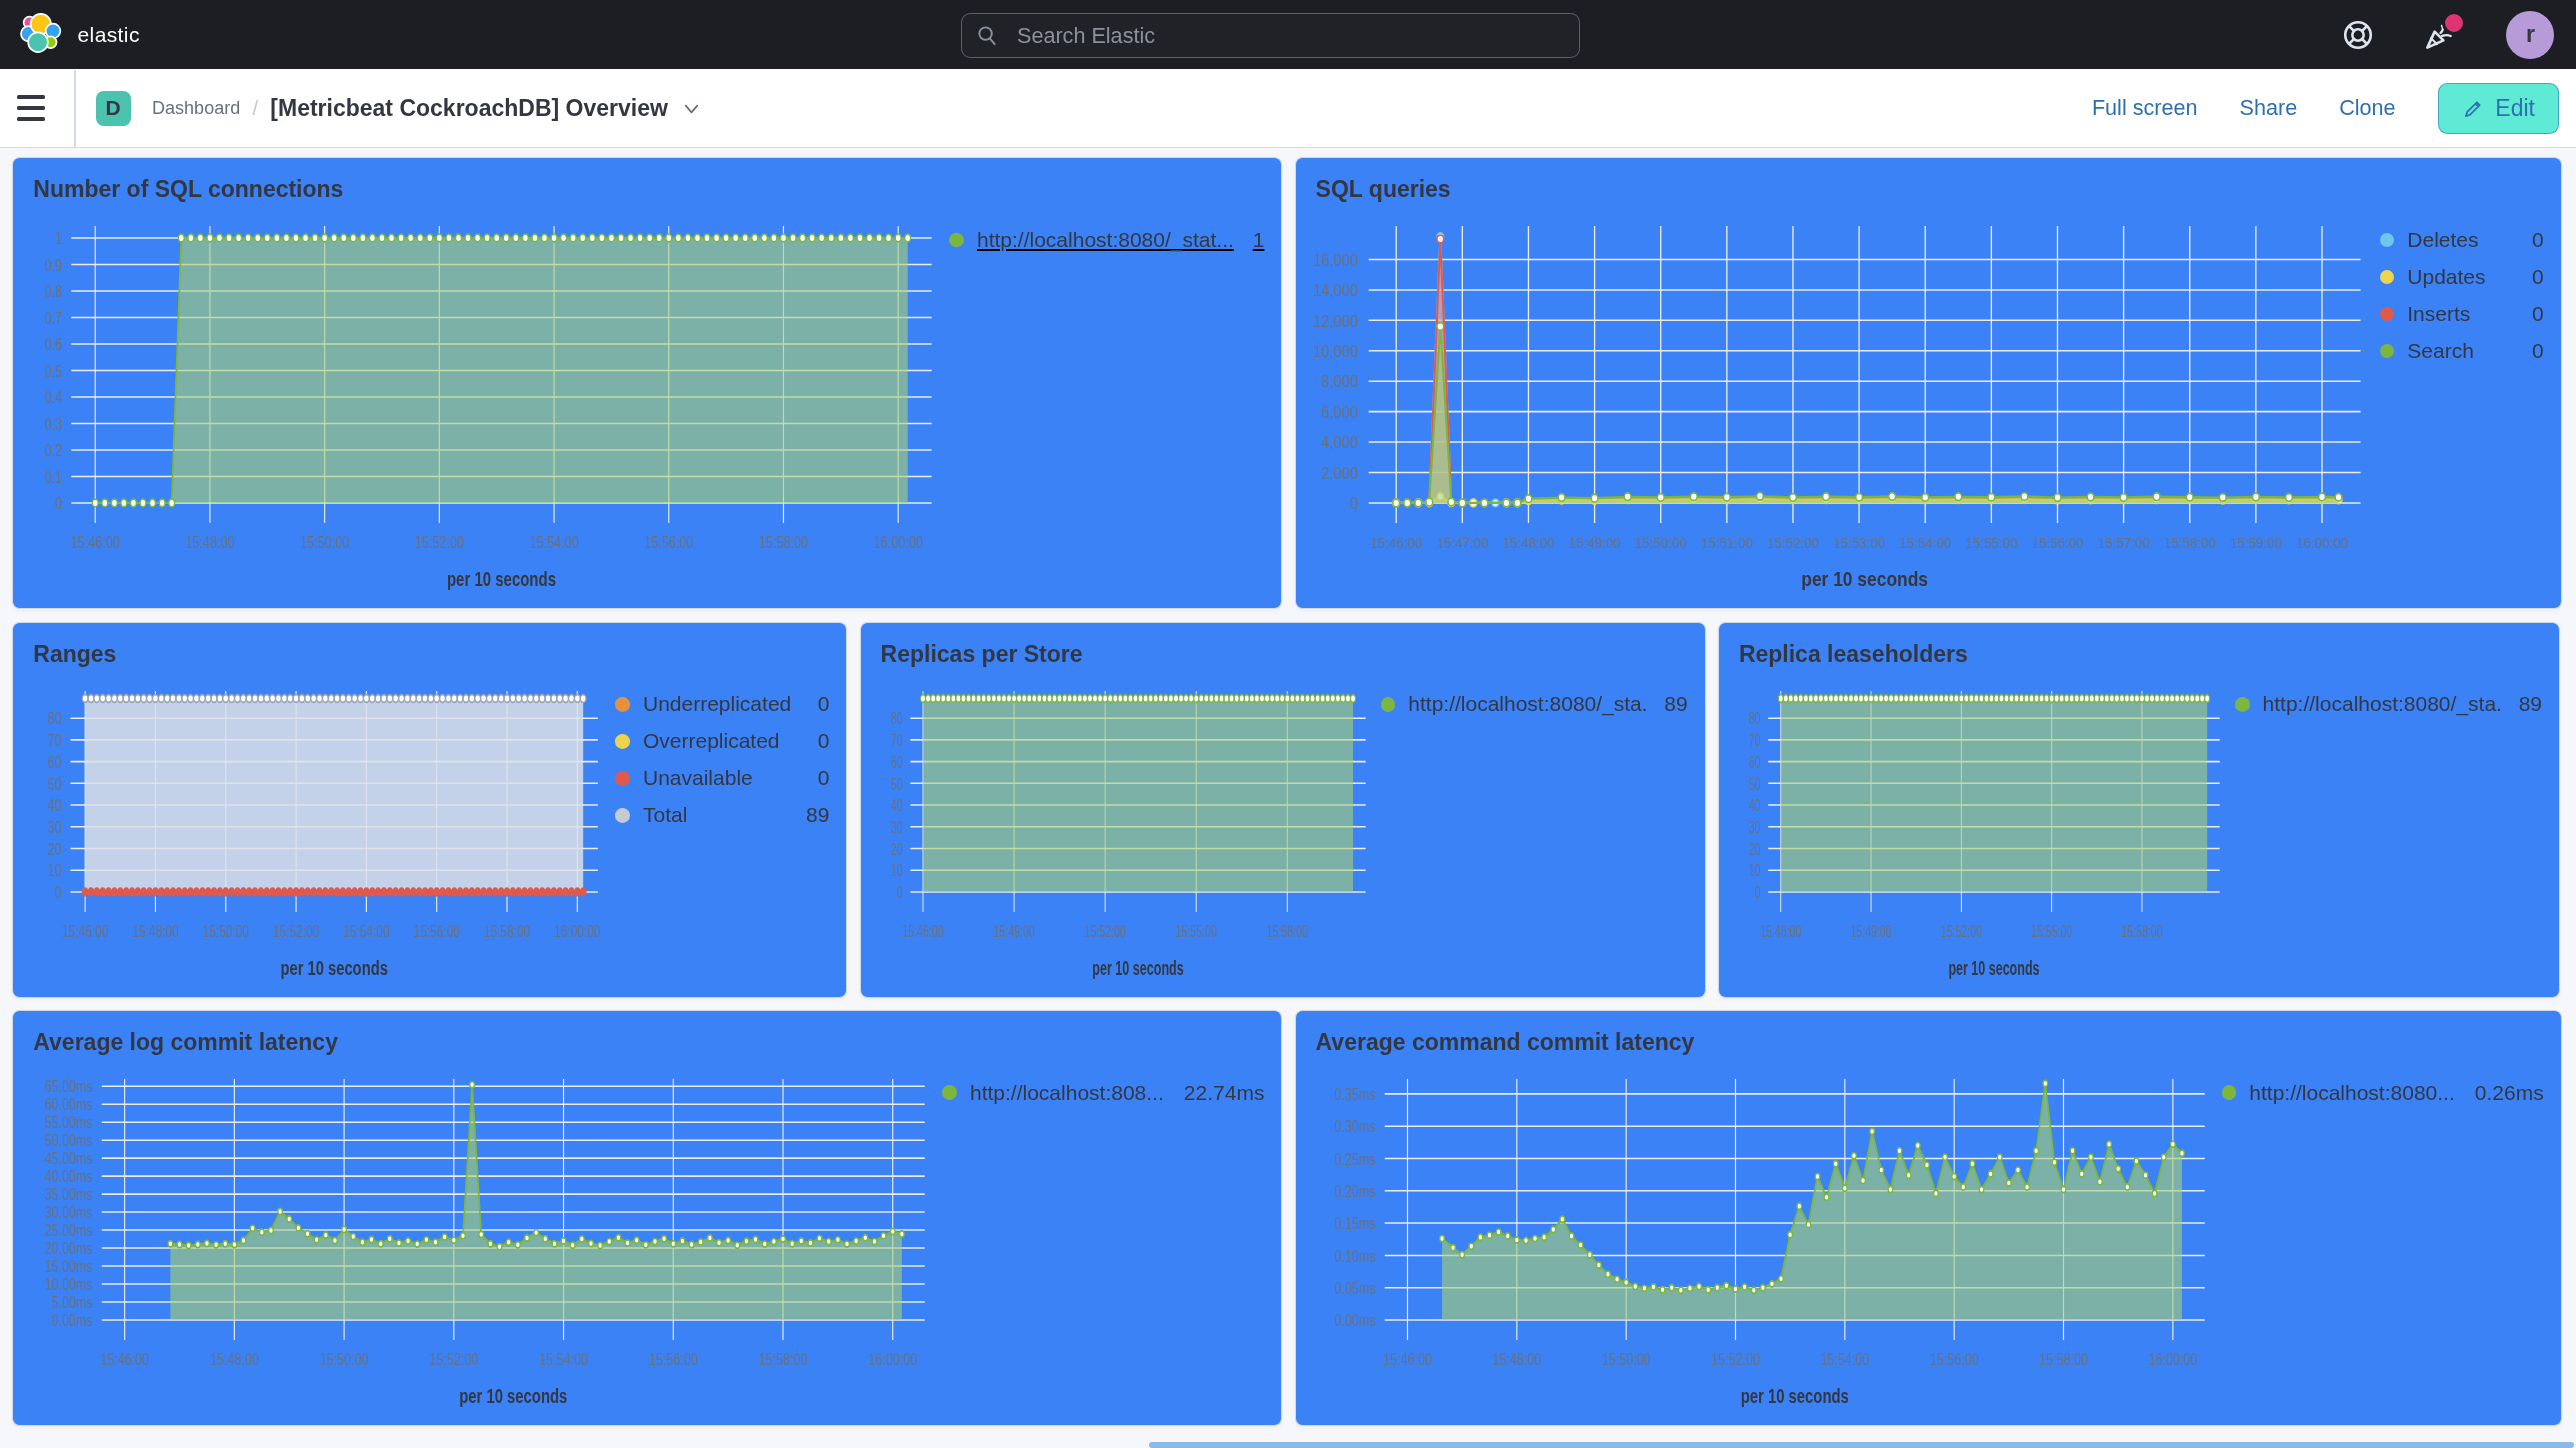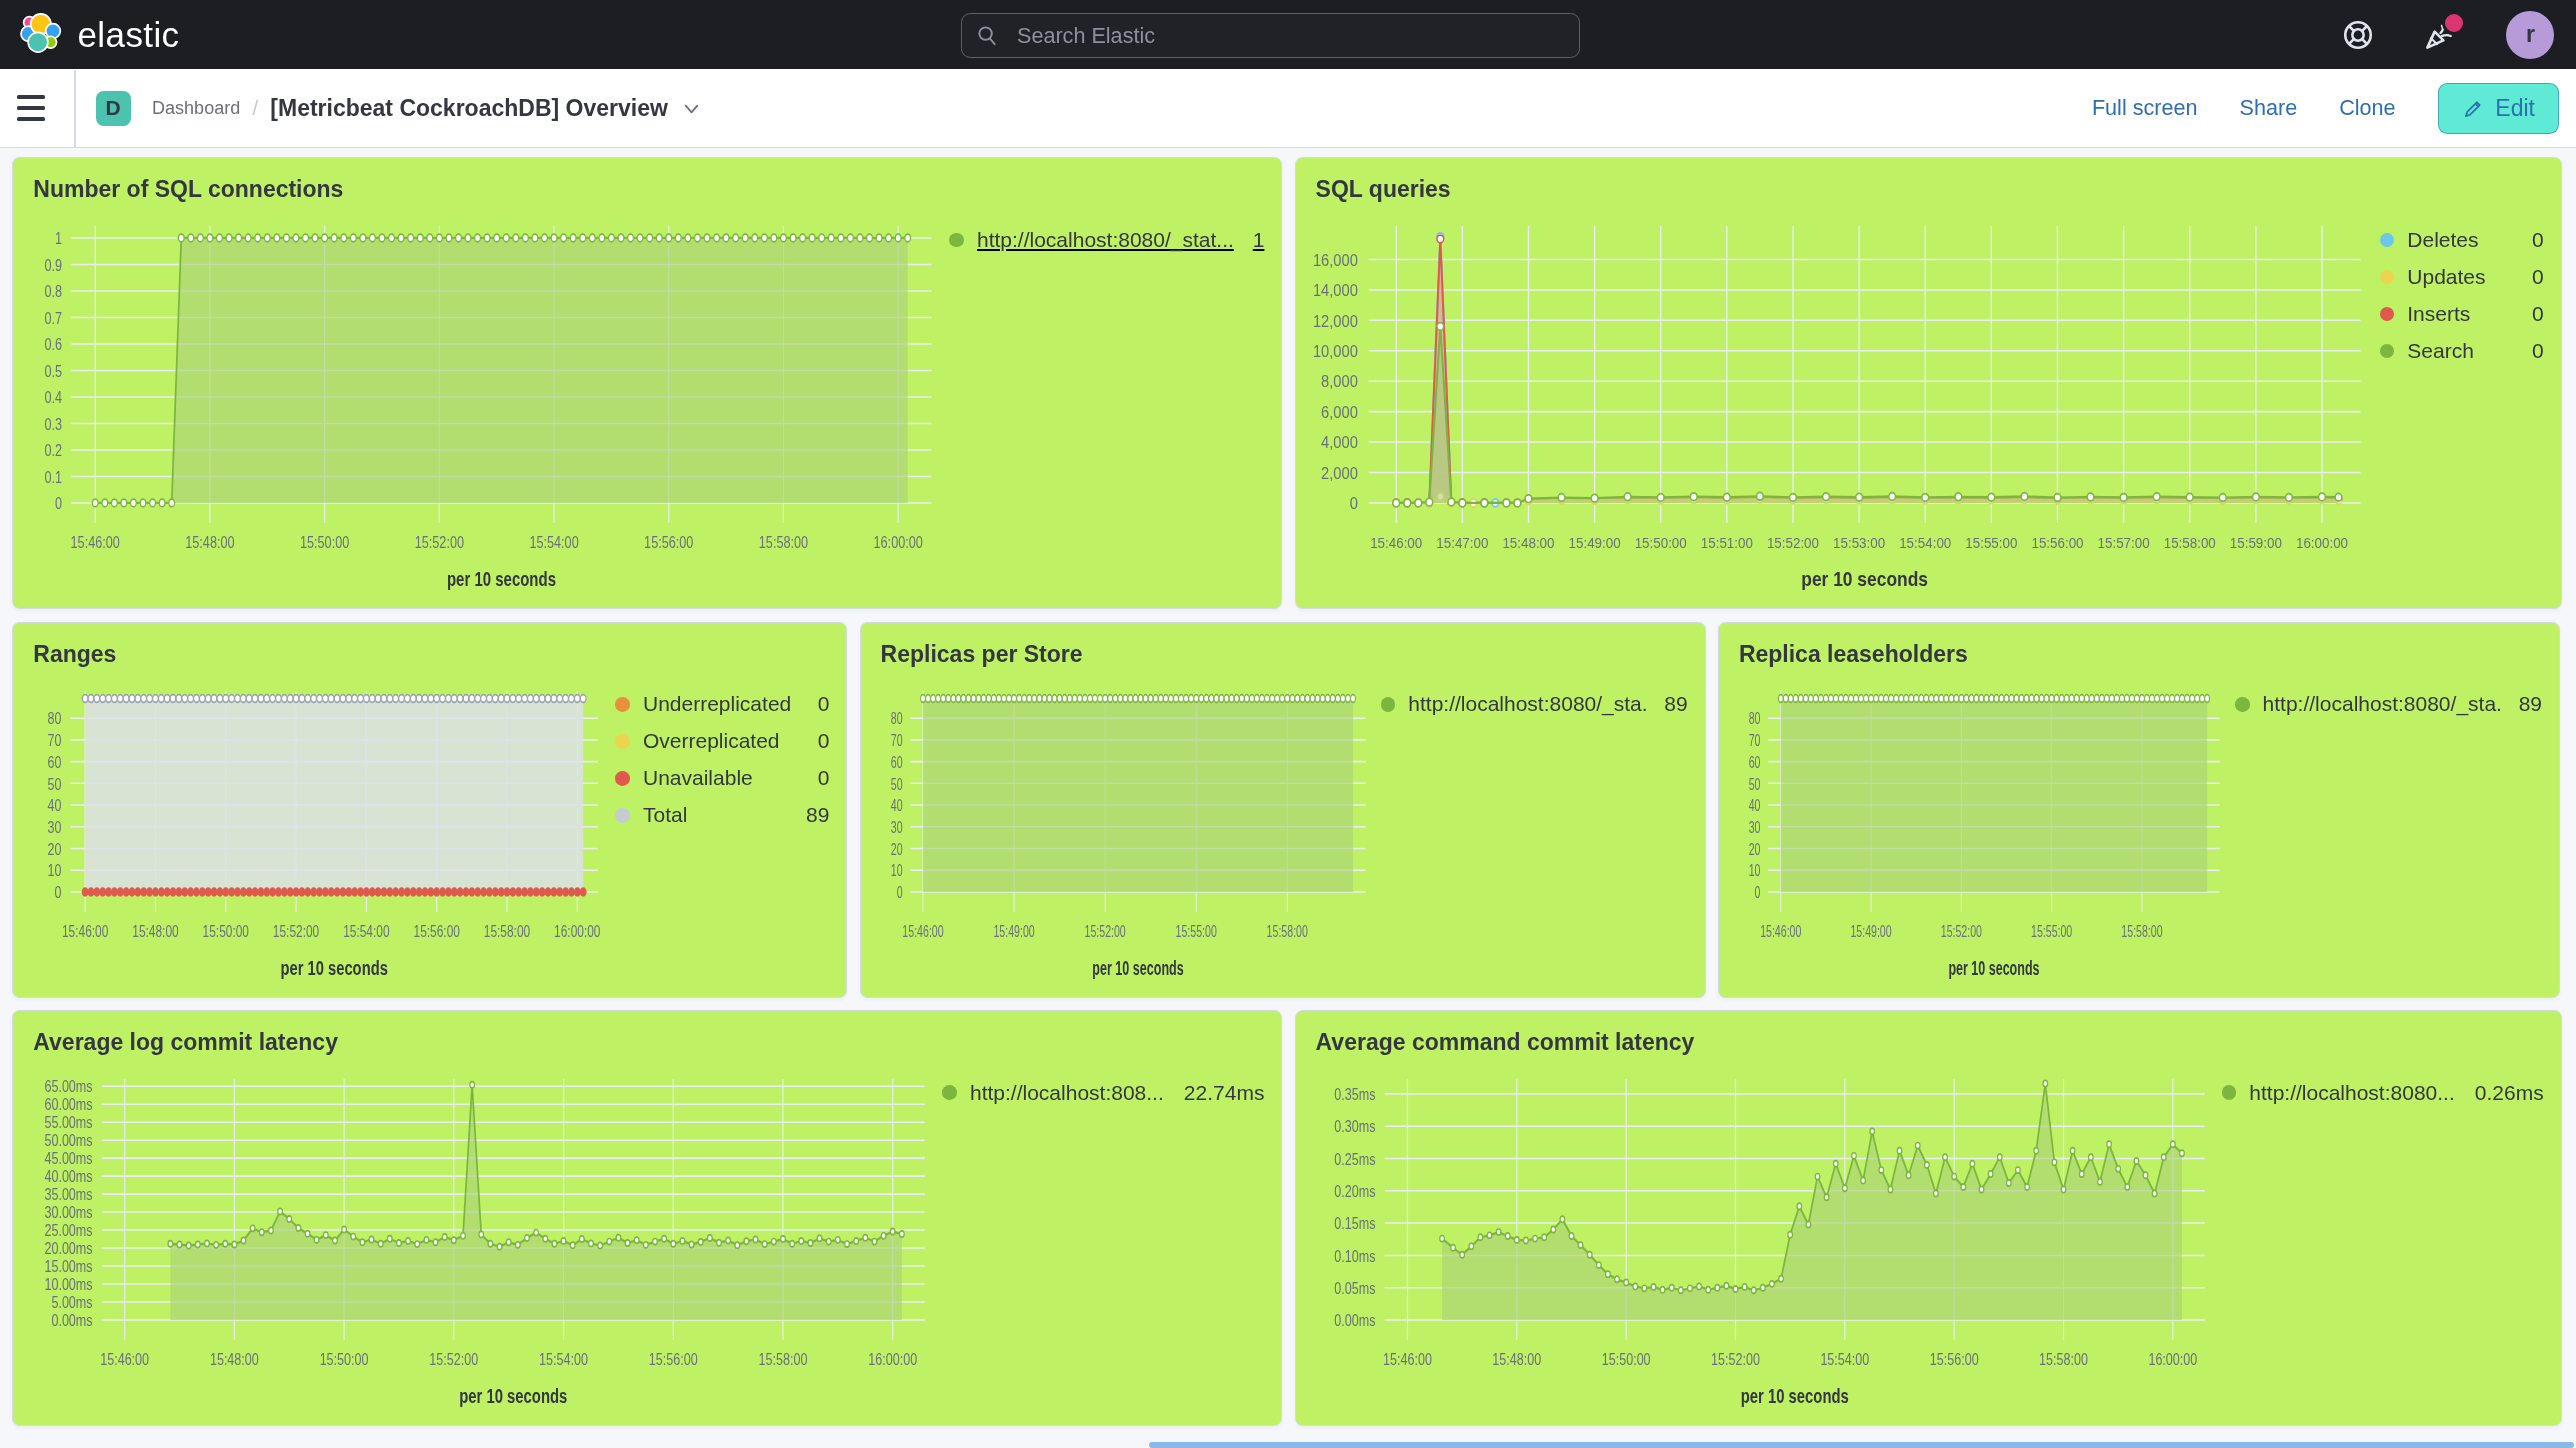--- a/index.html
+++ b/index.html
@@ -2,21 +2,21 @@
 <html style="font-size:12.3px"><head>
 <meta charset="utf-8">
 <style>
   html,body{margin:0;padding:0;}
   body{position:relative;width:2576px;height:1448px;overflow:hidden;background:#f5f7fa;
        font-family:"Liberation Sans","DejaVu Sans",sans-serif;}
 
   
   .header{height:69px;background:#1d1e24;display:flex;align-items:center;position:relative;}
   .logo-wrap{display:flex;align-items:center;padding-left:18.5px;gap:14px;}
-  .brand{color:#ffffff;font-size:35px;font-weight:500;letter-spacing:0.4px;}
+  .brand{color:#ffffff;font-size:21px;font-weight:500;letter-spacing:0.4px;}
   .searchbar{position:absolute;left:961px;top:13px;width:619px;height:45px;box-sizing:border-box;
       border:1.5px solid #5c616b;border-radius:9.3px;display:flex;align-items:center;padding:0 14px;background:rgba(255,255,255,0.02);}
   .searchbar input{flex:1;background:transparent;border:none;outline:none;color:#fef9c3;font-size:21.6px;
       font-family:"Liberation Sans","DejaVu Sans",sans-serif;margin-left:16px;}
   .searchbar input::placeholder{color:#8b919c;}
   .header-icons{position:absolute;right:21.6px;top:0;height:69px;display:flex;align-items:center;gap:48px;}
   .hicon{position:relative;width:35px;height:35px;display:flex;align-items:center;justify-content:center;cursor:pointer;}
   .notif-dot{position:absolute;top:-6.2px;right:-7.7px;width:18.5px;height:18.5px;border-radius:50%;background:#dd3472;border:3.1px solid #1d1e24;}
   .avatar{width:48px;height:48px;border-radius:50%;background:#b79ad8;color:#343741;font-size:23px;font-weight:600;
       display:flex;align-items:center;justify-content:center;cursor:pointer;}
@@ -34,21 +34,21 @@
   .crumb-current{font-size:23px;color:#343741;font-weight:600;}
   .chev{margin-left:12.3px;display:flex;align-items:center;cursor:pointer;}
   .toolbar-right{margin-left:auto;display:flex;align-items:center;gap:42px;padding-right:17px;}
   .tb-link{font-size:21.6px;font-weight:500;color:#2e6fb0;cursor:pointer;white-space:nowrap;}
   .edit-btn{display:flex;align-items:center;gap:10.8px;border:1.5px solid rgba(46,111,176,.55);border-radius:9.3px;
       height:49px;padding:0 23px;color:#2e6fb0;font-size:23px;font-weight:500;cursor:pointer;background:#5eead4;}
 
   
   .content{padding:9.3px 12.3px 0;}
   .row{display:flex;gap:12.3px;margin-bottom:12.3px;}
-  .panel{background:#bef264;border:1.5px solid #d3dae6;border-radius:7.7px;box-sizing:border-box;
+  .panel{background:#3b82f6;border:1.5px solid #d3dae6;border-radius:7.7px;box-sizing:border-box;
       box-shadow:0 1.5px 3.9px rgba(52,55,65,.05);}
   .w1647{width:1270px;} .w1643{width:1267px;} .w1083{width:835px;} .w1097{width:846px;} .w1092{width:842px;}
   .h586{height:452px;} .h488{height:376px;} .h540{height:416px;}
   .panel-title{font-size:23px;font-weight:700;color:#343741;padding:17px 20px 6.2px;line-height:28px;cursor:pointer;}
   .panel-body{display:flex;height:calc(100% - 54px);padding:0 4.6px 0 3.1px;box-sizing:border-box;}
   svg.chart{flex:1 1 auto;height:100%;min-width:0;}
   .legend{flex:0 0 auto;padding:18.5px 12.3px 0 4.6px;display:flex;flex-direction:column;gap:13px;box-sizing:border-box;}
   .legend-row{display:flex;align-items:center;font-size:21px;color:#343741;cursor:pointer;}
   .dot{width:14.7px;height:14.7px;border-radius:50%;margin-right:13px;flex:none;}
   .llabel{flex:1 1 auto;white-space:nowrap;overflow:hidden;}

